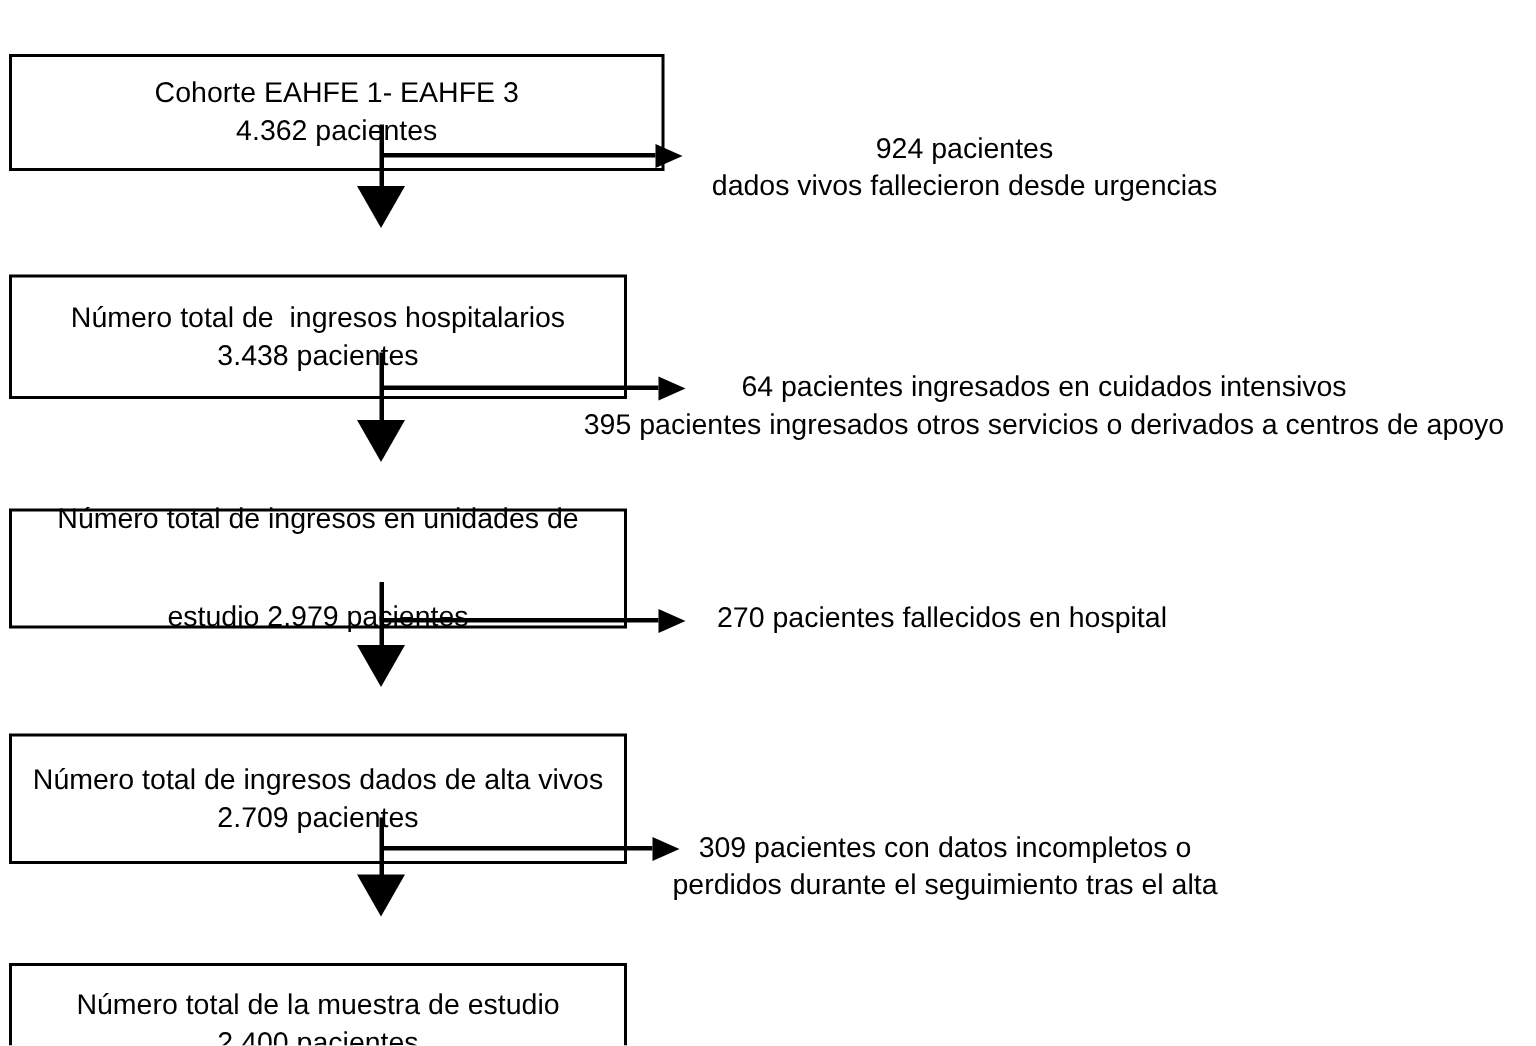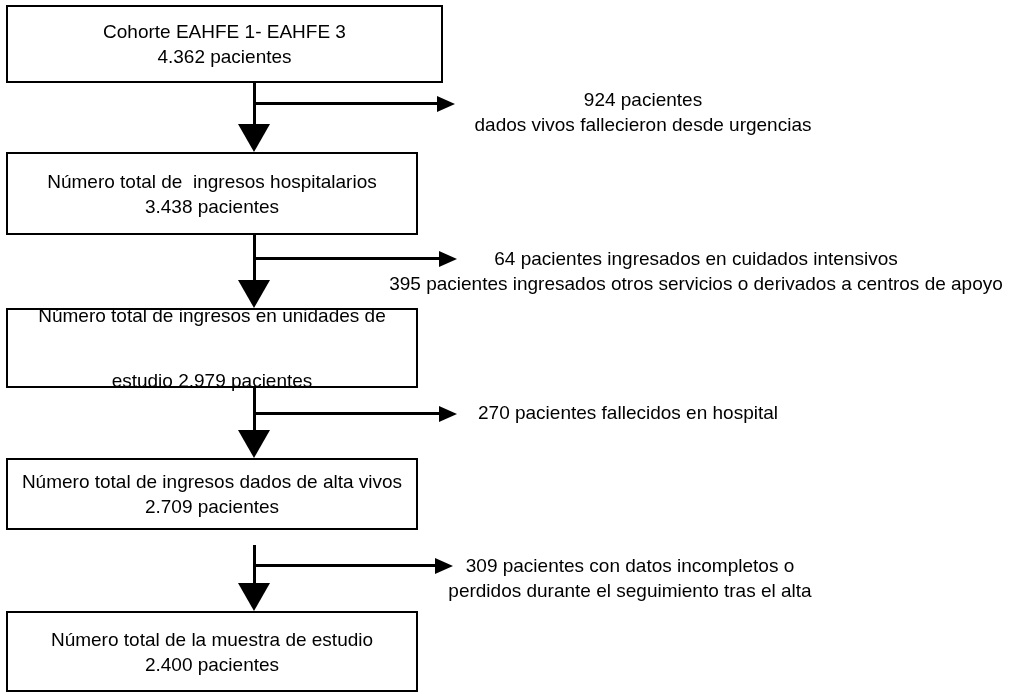--- a/index.html
+++ b/index.html
@@ -19,20 +19,21 @@
   .box {
     position: absolute;
     box-sizing: border-box;
     border: 2px solid #000000;
     background: #ffffff;
     display: flex;
     flex-direction: column;
     justify-content: center;
     align-items: center;
     text-align: center;
+    margin-top: 31px;
   }
   .box-line {
     font-size: 19px;
     line-height: 25px;
     white-space: pre-wrap;
   }
   .vline {
     position: absolute;
     width: 3px;
     background: #000000;
@@ -110,21 +111,21 @@
 
   <div class="vline" style="left:253px; top:388px; height:45px;"></div>
   <div class="head-down" style="left:238px; top:430px;"></div>
 
   <div class="hline" style="left:254px; top:412px; width:185px;"></div>
   <div class="head-right" style="left:439px; top:406px;"></div>
   <div class="note" style="left:398px; top:400px; width:460px;">
     <div class="note-line">270 pacientes fallecidos en hospital</div>
   </div>
 
-  <div class="box" style="left:6px; top:458px; width:412px; height:72px;">
+  <div class="box" style="left:6px; top:458px; width:412px; height:87px;">
     <div class="box-line">Número total de ingresos dados de alta vivos</div>
     <div class="box-line">2.709 pacientes</div>
   </div>
 
   <div class="vline" style="left:253px; top:545px; height:40px;"></div>
   <div class="head-down" style="left:238px; top:583px;"></div>
 
   <div class="hline" style="left:254px; top:564px; width:181px;"></div>
   <div class="head-right" style="left:435px; top:558px;"></div>
   <div class="note" style="left:420px; top:553px; width:420px;">

